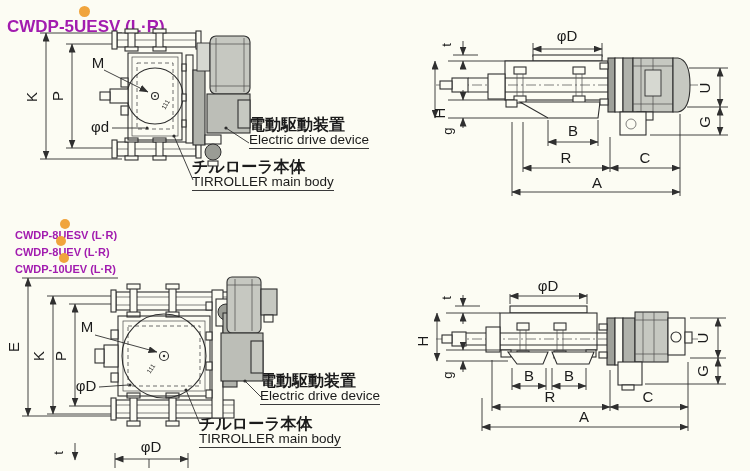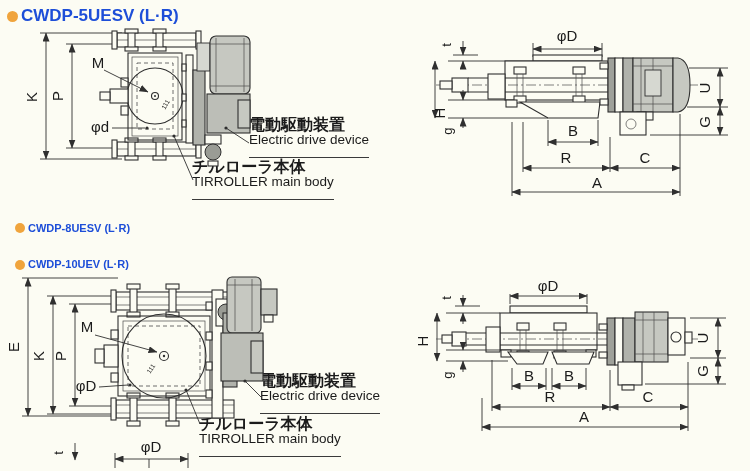--- a/index.html
+++ b/index.html
@@ -1,32 +1,32 @@
 <!DOCTYPE html>
 <html><head>
 <meta charset="utf-8">
 <style>
   html,body { margin:0; padding:0; }
   .page { position:relative; width:750px; height:471px; background:#fcfcf3;
           overflow:hidden; font-family:"Liberation Sans", sans-serif; }
   svg.draw { position:absolute; left:0; top:0; }
 
-  .hdr { position:absolute; display:flex; align-items:center; color:#1d4ed8;
-         font-weight:bold; white-space:nowrap; }
+  .hdr { position:absolute; display:flex; align-items:center; color:#a21caf;
+         font-weight:bold; white-space:nowrap;flex-direction:column; }
   .hdr .bullet { border-radius:50%; background:#f0a43c; display:inline-block;
                  margin-right:3px; flex:0 0 auto; }
   .hdr-top { font-size:17px; height:20px; }
   .hdr-top .bullet { width:11px; height:11px; }
   .hdr-sm { font-size:11px; height:17px; }
   .hdr-sm .bullet { width:10px; height:10px; }
 
   .callout { position:absolute; color:#1b1b1b; line-height:15px; }
   .callout .jp { font-size:16px; font-weight:bold; white-space:nowrap; }
   .callout .en { font-size:13.5px; white-space:nowrap;
-                 border-bottom:1.3px solid #3a3a3a; padding-bottom:10px; }
+                 border-bottom:1.3px solid #3a3a3a; padding-bottom:1px; }
 
   .ln   { stroke:#2f2f2f; stroke-width:1.1; fill:none; }
   .lnf  { stroke:#2f2f2f; stroke-width:1.1; fill:#fcfcf3; }
   .thin { stroke:#4a4a4a; stroke-width:0.7; fill:none; }
   .dash { stroke:#4a4a4a; stroke-width:0.8; fill:none; stroke-dasharray:4 3; }
   .cl   { stroke:#4a4a4a; stroke-width:0.7; fill:none; stroke-dasharray:10 3 2 3; }
   .dim  { stroke:#2f2f2f; stroke-width:0.9; fill:none; }
   .dar  { marker-start:url(#ar); marker-end:url(#ar); }
   .dae  { marker-end:url(#ar); }
   .m1 { fill:#c6c8c1; stroke:#2f2f2f; stroke-width:1.1; }
@@ -45,21 +45,25 @@
 <div class="page">
 
   <div class="hdr hdr-top" style="left:7px; top:6px;">
     <span class="bullet"></span>
     <span>CWDP-5UESV (L·R)</span>
   </div>
   <div class="hdr hdr-sm" style="left:15px; top:219px;">
     <span class="bullet"></span>
     <span>CWDP-8UESV (L·R)</span>
   </div>
-  <div class="hdr hdr-sm" style="left:15px; top:253px;align-items:flex-end;">
+  <div class="hdr hdr-sm" style="left:15px; top:236px;">
+    <span class="bullet"></span>
+    <span>CWDP-8UEV (L·R)</span>
+  </div>
+  <div class="hdr hdr-sm" style="left:15px; top:253px;">
     <span class="bullet"></span>
     <span>CWDP-10UEV (L·R)</span>
   </div>
 
   <div class="callout" style="left:249px; top:117px;">
     <div class="jp">電動駆動装置</div>
     <div class="en">Electric drive device</div>
   </div>
   <div class="callout" style="left:192px; top:159px;">
     <div class="jp">チルローラ本体</div>

